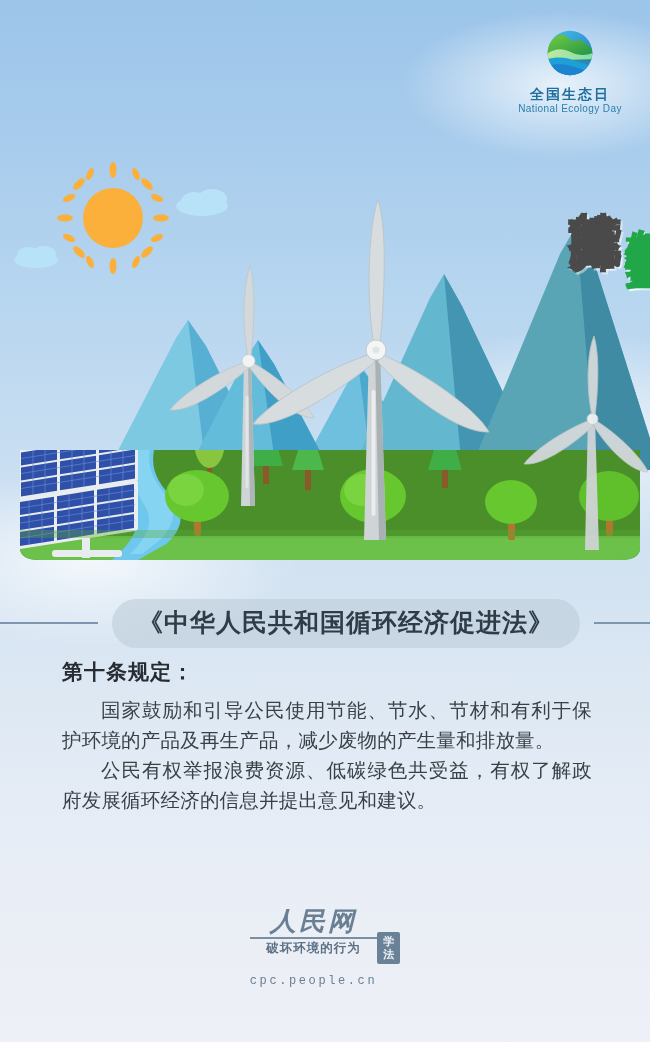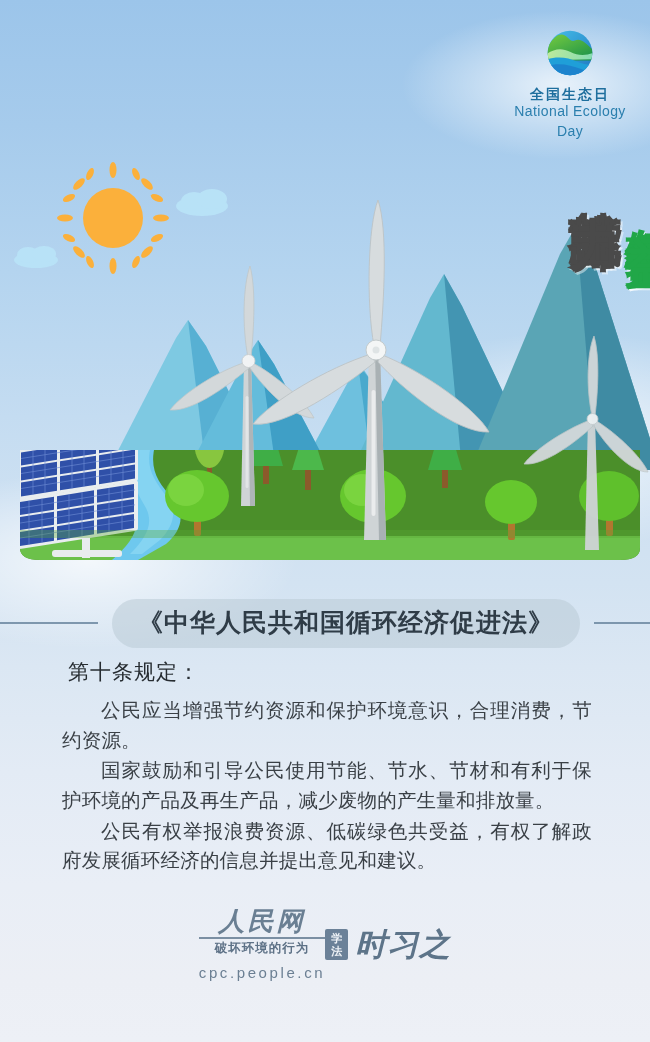--- a/index.html
+++ b/index.html
@@ -54,21 +54,21 @@
   }
   .emblem-cn {
     margin-top: 3px;
     font-size: 14px;
     font-weight: bold;
     letter-spacing: 2px;
     color: #1f6f9e;
     line-height: 1.1;
   }
   .emblem-en {
-    font-size: 14px;
+    font-size: 10px;
     letter-spacing: 0.4px;
     color: #2b7fae;
     line-height: 1.4;
   }
 
   
   .scene {
     position: absolute;
     left: 0;
     top: 150px;
@@ -141,25 +141,24 @@
   .article {
     position: absolute;
     left: 62px;
     top: 658px;
     width: 530px;
     color: #353b40;
     font-family: "DejaVu Sans", "Liberation Sans", sans-serif;
   }
   .article-head {
     font-size: 21px;
-    font-weight: normal;
+    font-weight: bold;
     letter-spacing: 1px;
     margin-bottom: 10px;
     color: #262c31;
-    margin-left: 6px;
   }
   .article p {
     margin: 0 0 1px 0;
     font-size: 19.5px;
     line-height: 1.52;
     text-indent: 2em;
     letter-spacing: 0.2px;
     text-align: justify;
     color: #3a4046;
   }
@@ -193,25 +192,25 @@
     margin: 3px 0 2px;
   }
   .rmw-sub {
     font-size: 12.5px;
     font-weight: bold;
     letter-spacing: 1px;
     color: #5e7287;
     line-height: 1.2;
   }
   .rmw-url {
-    font-family: Liberation Sans, sans-serif;
-    font-size: 15px;
+    font-family: Liberation Mono, monospace;
+    font-size: 12px;
     letter-spacing: 2.6px;
     color: #6b7f93;
-    margin-top: 8px;
+    margin-top: 18px;
   }
   .xuefa {
     display: flex;
     align-items: center;
     gap: 7px;
   }
   .xuefa-box {
     background: #6b8198;
     color: #eef2f6;
     font-size: 11px;
@@ -535,34 +534,32 @@
   </div>
 
   <div class="lawband">
     <div class="rule rule-left"></div>
     <div class="law-pill">《中华人民共和国循环经济促进法》</div>
     <div class="rule rule-right"></div>
   </div>
 
   <div class="article">
     <div class="article-head">第十条规定：</div>
-    <p>公民应当增强节约资源和保护环境意识，合理消费，节约资源。</p>
     <p>国家鼓励和引导公民使用节能、节水、节材和有利于保护环境的产品及再生产品，减少废物的产生量和排放量。</p>
     <p>公民有权举报浪费资源、低碳绿色共受益，有权了解政府发展循环经济的信息并提出意见和建议。</p>
   </div>
 
   <div class="footer">
     <div class="rmw">
       <div class="rmw-mark">人民网</div>
       <div class="rmw-divider"></div>
       <div class="rmw-sub">破坏环境的行为</div>
       <div class="rmw-url">cpc.people.cn</div>
     </div>
     <div class="xuefa">
       <div class="xuefa-box">
         <div>学</div>
         <div>法</div>
       </div>
-      <div class="xuefa-word">时习之</div>
     </div>
   </div>
 
 </div>
 
 </body></html>

